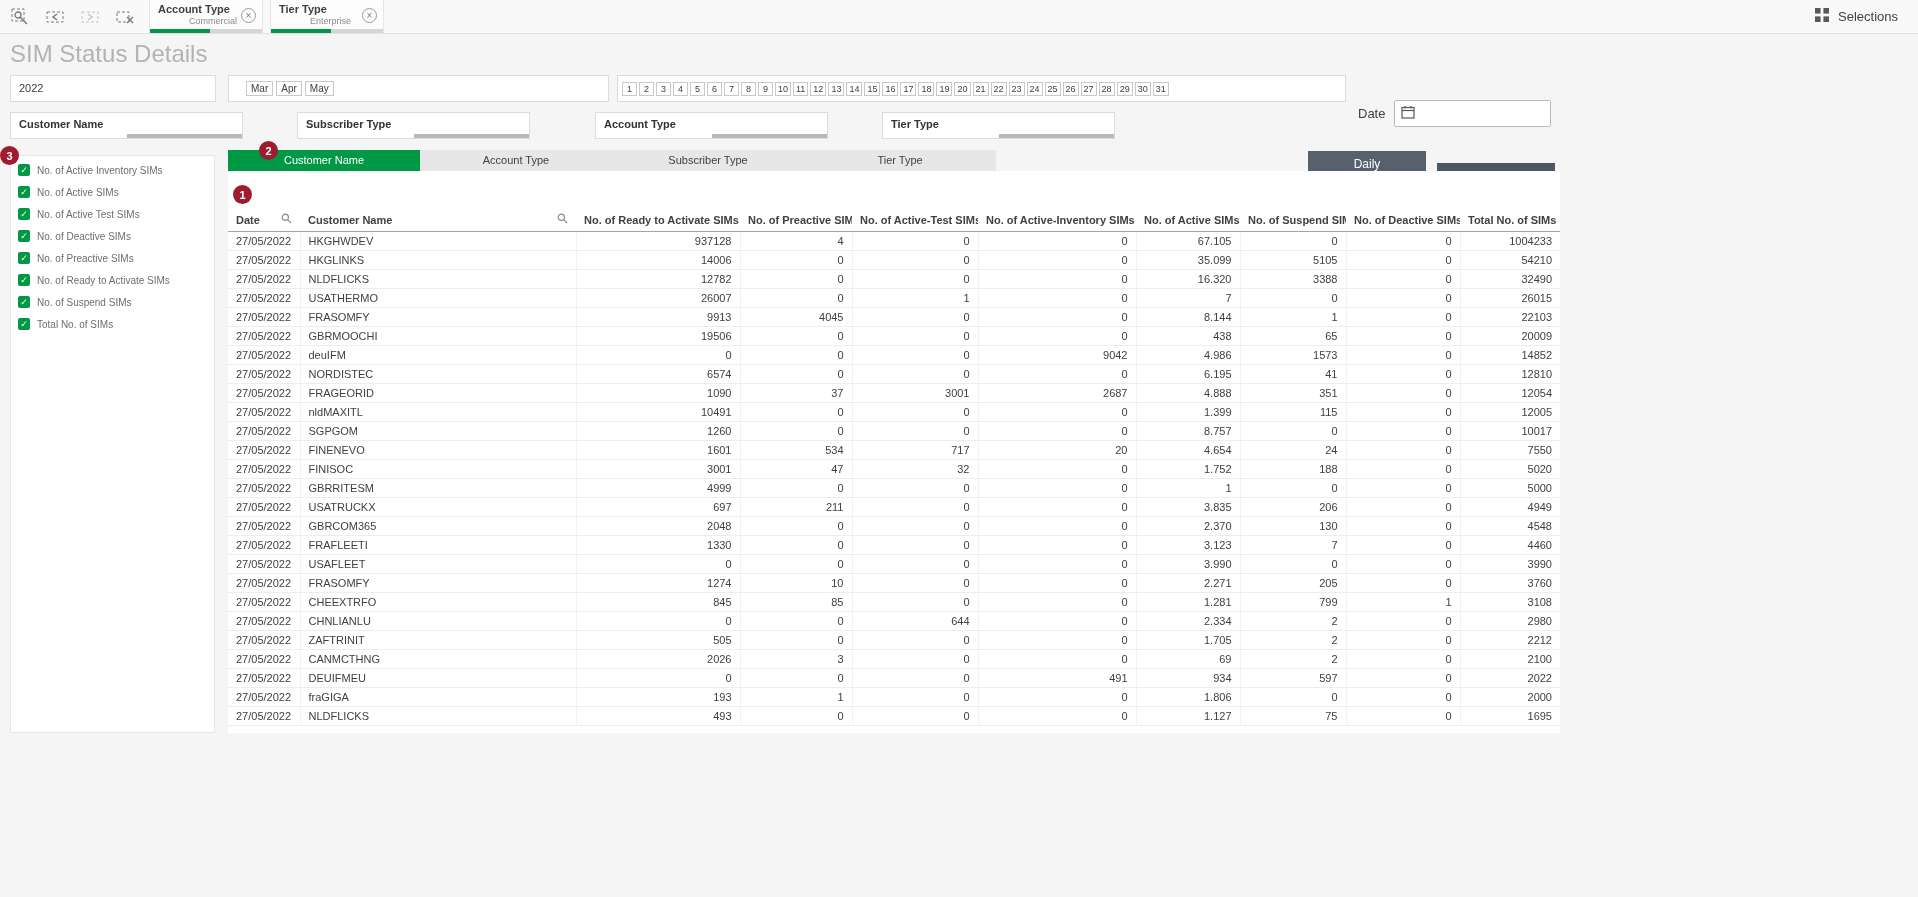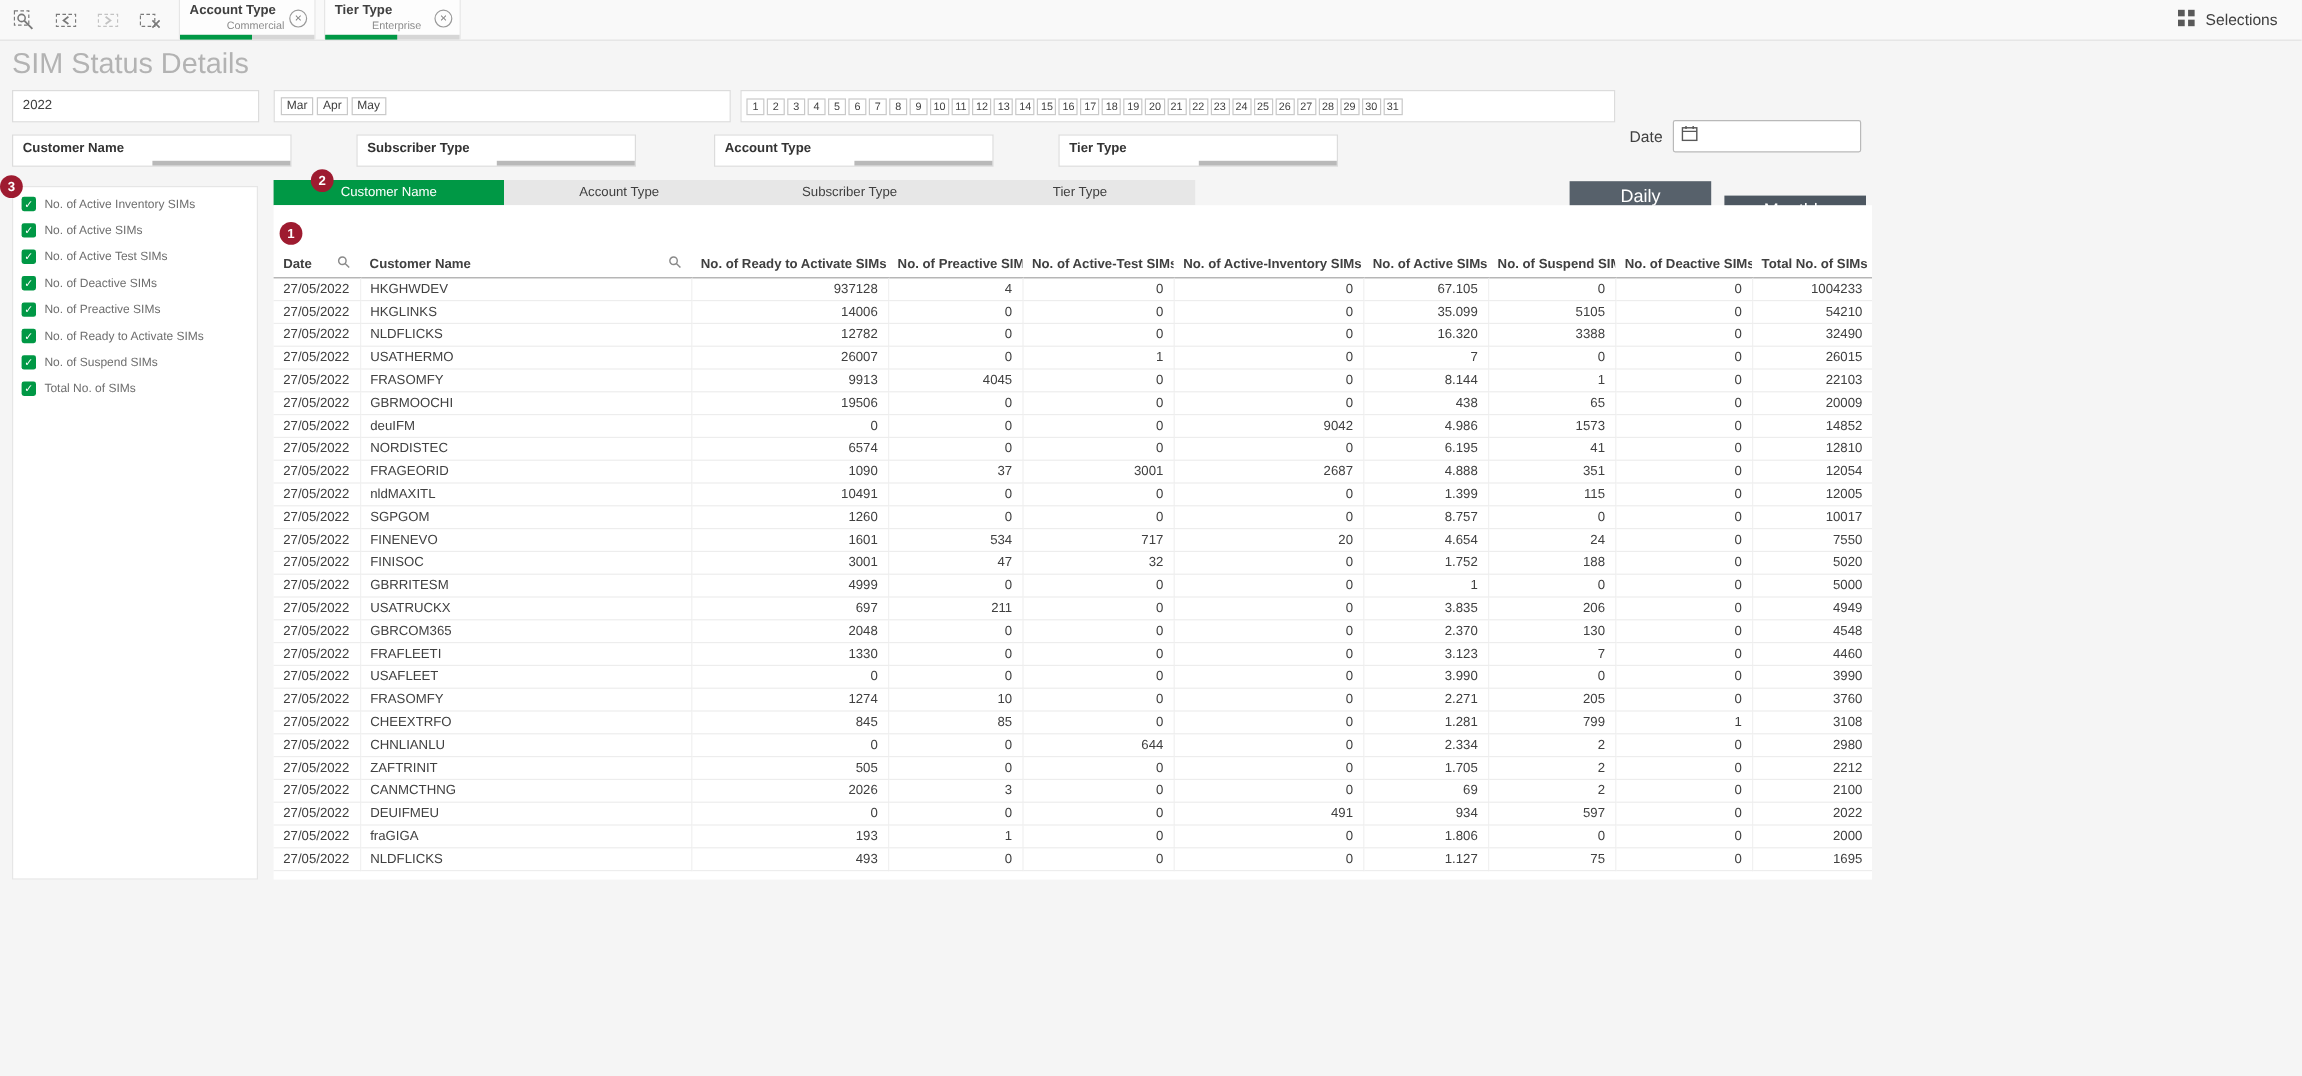--- a/index.html
+++ b/index.html
@@ -36,21 +36,21 @@
     color: #7c7c7c; font-size: 10px; line-height: 13px; text-align: center; margin-top: 5px; flex: 0 0 15px;
   }
   .selections { margin-left: auto; display: flex; align-items: center; gap: 9px; padding: 0 20px; font-size: 13px; color: #404040; cursor: pointer; }
 
   
   .page-title { position: absolute; left: 10px; top: 40px; font-size: 24px; color: #b3b3b3; }
 
   
   .box { background: #fff; border: 1px solid #dcdcdc; position: absolute; }
   .year-box { left: 10px; top: 75px; width: 206px; height: 27px; font-size: 11px; padding: 6px 8px; cursor: pointer; }
-  .months-box { left: 228px; top: 75px; width: 381px; height: 27px; display: flex; align-items: center; gap: 3px; padding: 0 5px; }
+  .months-box { left: 228px; top: 75px; width: 381px; height: 27px; display: flex; align-items: center; gap: 3px; padding: 0 17px; }
   .tile { border: 1px solid #c9c9c9; background: #fff; font-size: 10px; color: #404040; padding: 1px 4px; cursor: pointer; white-space: nowrap; }
   .days-box { left: 617px; top: 75px; width: 729px; height: 27px; display: flex; align-items: center; gap: 2px; padding: 0 4px; }
   .day-tile { min-width: 15px; text-align: center; font-size: 9px; padding: 1px 2px; }
   .date-group { position: absolute; left: 1358px; top: 100px; display: flex; align-items: center; gap: 9px; }
   .date-label { font-size: 13px; color: #404040; }
   .date-input { width: 157px; height: 27px; background: #fff; border: 1px solid #b9b9b9; border-radius: 2px; display: flex; align-items: center; padding: 0 6px; cursor: text; }
 
   
   .panes { position: absolute; left: 0; top: 0; }
   .pane { position: absolute; top: 112px; height: 27px; width: 233px; background: #fff; border: 1px solid #dcdcdc; padding: 5px 8px 0; cursor: pointer; }
@@ -60,21 +60,21 @@
   .panes > div:nth-of-type(4) { left: 882px; }
   .pane-title { font-size: 11px; font-weight: bold; color: #333; }
   .pane-bar { position: absolute; right: 0; bottom: 0; width: 50%; height: 4px; background: #b9b9b9; }
 
   
   .tabs { position: absolute; left: 228px; top: 150px; width: 768px; height: 21px; background: #e7e7e7; display: flex; }
   .tab { flex: 1; text-align: center; font-size: 11px; line-height: 21px; color: #404040; cursor: pointer; white-space: nowrap; }
   .tab.active { background: var(--accent-green); color: #fff; }
 
   
-  .period-btn { position: absolute; top: 151px; width: 118px; height: 26px; color: #fff; font-size: 15px; text-align: center; line-height: 26px; cursor: pointer; }
+  .period-btn { position: absolute; top: 151px; width: 118px; height: 26px; color: #fff; font-size: 12px; text-align: center; line-height: 26px; cursor: pointer; }
   .btn-daily { left: 1308px; background: var(--button-dark); }
   .btn-monthly { left: 1437px; background: var(--button-darker); margin-top: 12px; }
 
   
   .sidebar { position: absolute; left: 10px; top: 155px; width: 205px; height: 578px; background: #fff; border: 1px solid #e6e6e6; padding-top: 3px; }
   .kpi { display: flex; align-items: center; gap: 7px; height: 22px; padding-left: 7px; cursor: pointer; }
   .cb { width: 12px; height: 12px; background: var(--accent-green); border-radius: 2px; color: #fff; font-size: 9px; line-height: 12px; text-align: center; flex: 0 0 12px; }
   .kpi-label { font-size: 10px; color: #6e6e6e; white-space: nowrap; }
 
   

